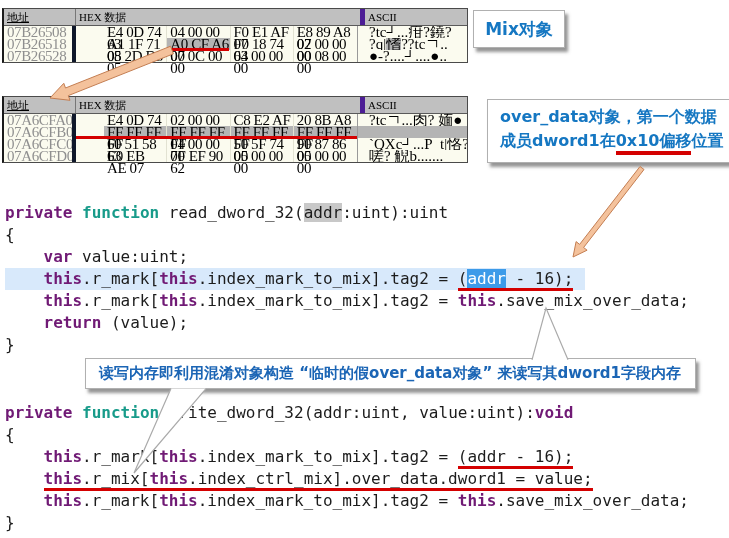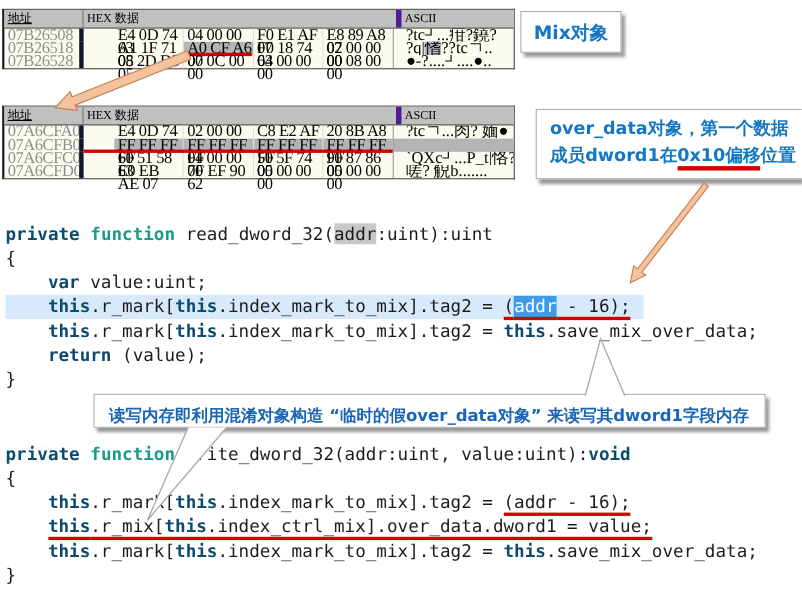--- a/index.html
+++ b/index.html
@@ -29,29 +29,29 @@
   #dump1{left:2px;top:8px;width:463px;}
   #dump2{left:2px;top:96px;width:463px;}
 
   
   .callout{position:absolute;background:#fff;border:1px solid #b0b0b0;
            box-shadow:3px 4px 3px rgba(105,105,105,.7);color:#1577c2;z-index:4;}
   #callout-mix{left:473px;top:10px;width:90px;height:36px;display:flex;align-items:center;
                justify-content:center;font-size:17px;font-weight:bold;}
   #callout-over{left:487px;top:99px;width:233px;height:57px;padding:5px 0 0 12px;
                 font-size:16px;font-weight:bold;line-height:24px;box-sizing:content-box;}
-  #callout-note{left:85px;top:358px;width:611px;height:31px;display:flex;align-items:flex-end;
+  #callout-note{left:85px;top:358px;width:611px;height:31px;display:flex;align-items:center;
                 padding-left:13px;font-size:15px;font-weight:bold;color:#1b65b5;box-sizing:border-box;}
   .ru{border-bottom:4px solid #d40000;padding-bottom:1px;}
 
   
   .code{position:absolute;font-family:"DejaVu Sans Mono",monospace;font-size:16px;z-index:1;}
   .cl{white-space:pre;height:22px;line-height:22px;}
   .clhl{background:#d8e9fb;width:fit-content;padding-right:12px;}
-  .kw{color:#0c4a6e;font-weight:bold;}
+  .kw{color:#701a75;font-weight:bold;}
   .fn{color:#189b8a;font-weight:bold;}
   .pl{color:#1c1c1c;}
   .occ{background:#c8c8c8;color:#1c1c1c;}
   .sel{background:#3d9be9;color:#fff;}
   .u{border-bottom:3px solid #d40000;}
   #code-read{left:5px;top:202px;}
   #code-write{left:5px;top:402px;}
 
   
   #overlay{position:absolute;left:0;top:0;width:729px;height:538px;z-index:6;pointer-events:none;}

